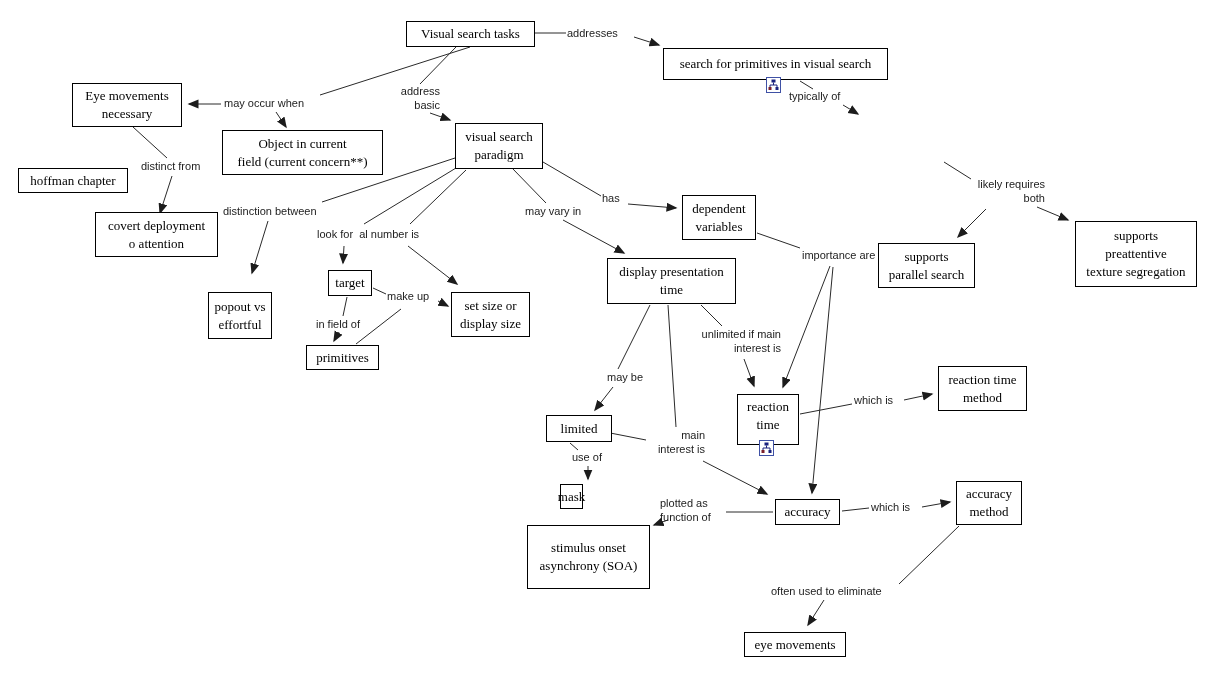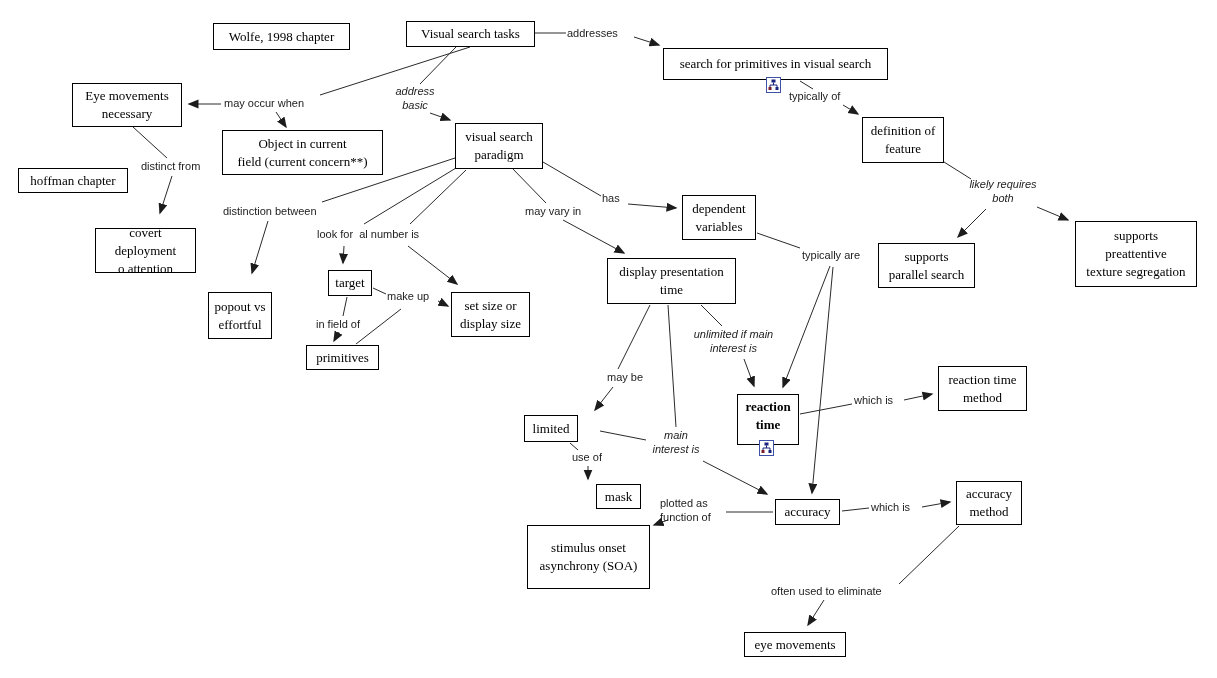--- a/index.html
+++ b/index.html
@@ -9,26 +9,26 @@
   }
   .edges { position:absolute; left:0; top:0; z-index:1; }
   .node {
     position:absolute; z-index:2; box-sizing:border-box;
     border:1px solid #000; background:#fff; color:#000;
     display:flex; align-items:center; justify-content:center;
     text-align:center; white-space:pre-line;
     font:13px/18px "Liberation Serif", serif;
     padding:1px 3px;
   }
-  .node.topalign { align-items:flex-start; padding-top:3px;font-weight:bold; }
+  .node.topalign { align-items:flex-start; padding-top:3px; }
   .elabel {
     position:absolute; z-index:3; color:#1c1c1c;
     font:11px/14px "Liberation Sans", sans-serif; white-space:pre;
   }
-  .elabel.center { text-align:center;font-style:italic; }
+  .elabel.center { text-align:right; }
   .res-icon { position:absolute; z-index:4; }
 </style>
 </head>
 <body>
 
 <div class="canvas">
 
   <svg class="edges" width="1217" height="678" viewBox="0 0 1217 678">
     <defs>
       <marker id="arw" markerUnits="userSpaceOnUse" markerWidth="12" markerHeight="10" refX="9.5" refY="4.5" orient="auto">
@@ -83,73 +83,70 @@
       <line x1="588" y1="466" x2="588" y2="479"></line>
       <line x1="668" y1="520" x2="654" y2="525"></line>
       <line x1="922" y1="507" x2="950" y2="502"></line>
       <line x1="824" y1="600" x2="808" y2="625"></line>
       <line x1="843" y1="105" x2="858" y2="114"></line>
       <line x1="986" y1="209" x2="958" y2="237"></line>
       <line x1="1037" y1="207" x2="1068" y2="220"></line>
     </g>
   </svg>
 
-  <div class="node" style="left:213px;top:23px;width:137px;height:27px">Wolfe, 1998 chapter</div>
   <div class="node" style="left:663px;top:48px;width:225px;height:32px">search for primitives in visual search</div>
   <div class="node" style="left:406px;top:21px;width:129px;height:26px">Visual search tasks</div>
   <div class="node" style="left:72px;top:83px;width:110px;height:44px">Eye movements
 necessary</div>
   <div class="node" style="left:455px;top:123px;width:88px;height:46px">visual search
 paradigm</div>
   <div class="node" style="left:222px;top:130px;width:161px;height:45px">Object in current
 field (current concern**)</div>
   <div class="node" style="left:18px;top:168px;width:110px;height:25px">hoffman chapter</div>
-  <div class="node" style="left:95px;top:228px;width:101px;height:45px">covert deployment
+  <div class="node" style="left:95px;top:212px;width:123px;height:45px">covert deployment
 o attention</div>
   <div class="node" style="left:208px;top:292px;width:64px;height:47px">popout vs
 effortful</div>
   <div class="node" style="left:328px;top:270px;width:44px;height:26px">target</div>
   <div class="node" style="left:306px;top:345px;width:73px;height:25px">primitives</div>
   <div class="node" style="left:682px;top:195px;width:74px;height:45px">dependent
 variables</div>
   <div class="node" style="left:451px;top:292px;width:79px;height:45px">set size or
 display size</div>
   <div class="node" style="left:607px;top:258px;width:129px;height:46px">display presentation
 time</div>
-  <div class="node" style="left:862px;top:117px;width:82px;height:46px">definition of
-feature</div>
   <div class="node" style="left:878px;top:243px;width:97px;height:45px">supports
 parallel search</div>
   <div class="node" style="left:1075px;top:221px;width:122px;height:66px">supports
 preattentive
 texture segregation</div>
   <div class="node topalign" style="left:737px;top:394px;width:62px;height:51px">reaction
 time</div>
   <div class="node" style="left:938px;top:366px;width:89px;height:45px">reaction time
 method</div>
-  <div class="node" style="left:524px;top:415px;width:54px;height:27px">limited</div>
-  <div class="node" style="left:596px;top:484px;width:45px;height:25px">mask</div>
+  <div class="node" style="left:546px;top:415px;width:66px;height:27px">limited</div>
+  <div class="node" style="left:560px;top:484px;width:23px;height:25px">mask</div>
   <div class="node" style="left:527px;top:525px;width:123px;height:64px">stimulus onset
 asynchrony (SOA)</div>
   <div class="node" style="left:775px;top:499px;width:65px;height:26px">accuracy</div>
   <div class="node" style="left:956px;top:481px;width:66px;height:44px">accuracy
 method</div>
   <div class="node" style="left:744px;top:632px;width:102px;height:25px">eye movements</div>
 
   <div class="elabel" style="left:567px;top:26px">addresses</div>
   <div class="elabel" style="left:224px;top:96px">may occur when</div>
   <div class="elabel center" style="left:390px;top:84px;width:50px">address
 basic</div>
   <div class="elabel" style="left:789px;top:89px">typically of</div>
   <div class="elabel" style="left:141px;top:159px">distinct from</div>
   <div class="elabel" style="left:223px;top:204px">distinction between</div>
   <div class="elabel" style="left:317px;top:227px">look for  al number is</div>
   <div class="elabel" style="left:525px;top:204px">may vary in</div>
   <div class="elabel" style="left:602px;top:191px">has</div>
-  <div class="elabel" style="left:802px;top:248px">typically are</div>
+  <div class="elabel" style="left:802px;top:248px">importance are</div>
   <div class="elabel center" style="left:961px;top:177px;width:84px">likely requires
 both</div>
   <div class="elabel" style="left:387px;top:289px">make up</div>
   <div class="elabel" style="left:316px;top:317px">in field of</div>
   <div class="elabel" style="left:607px;top:370px">may be</div>
   <div class="elabel center" style="left:686px;top:327px;width:95px">unlimited if main
 interest is</div>
   <div class="elabel" style="left:854px;top:393px">which is</div>
   <div class="elabel" style="left:572px;top:450px">use of</div>
   <div class="elabel center" style="left:647px;top:428px;width:58px">main

